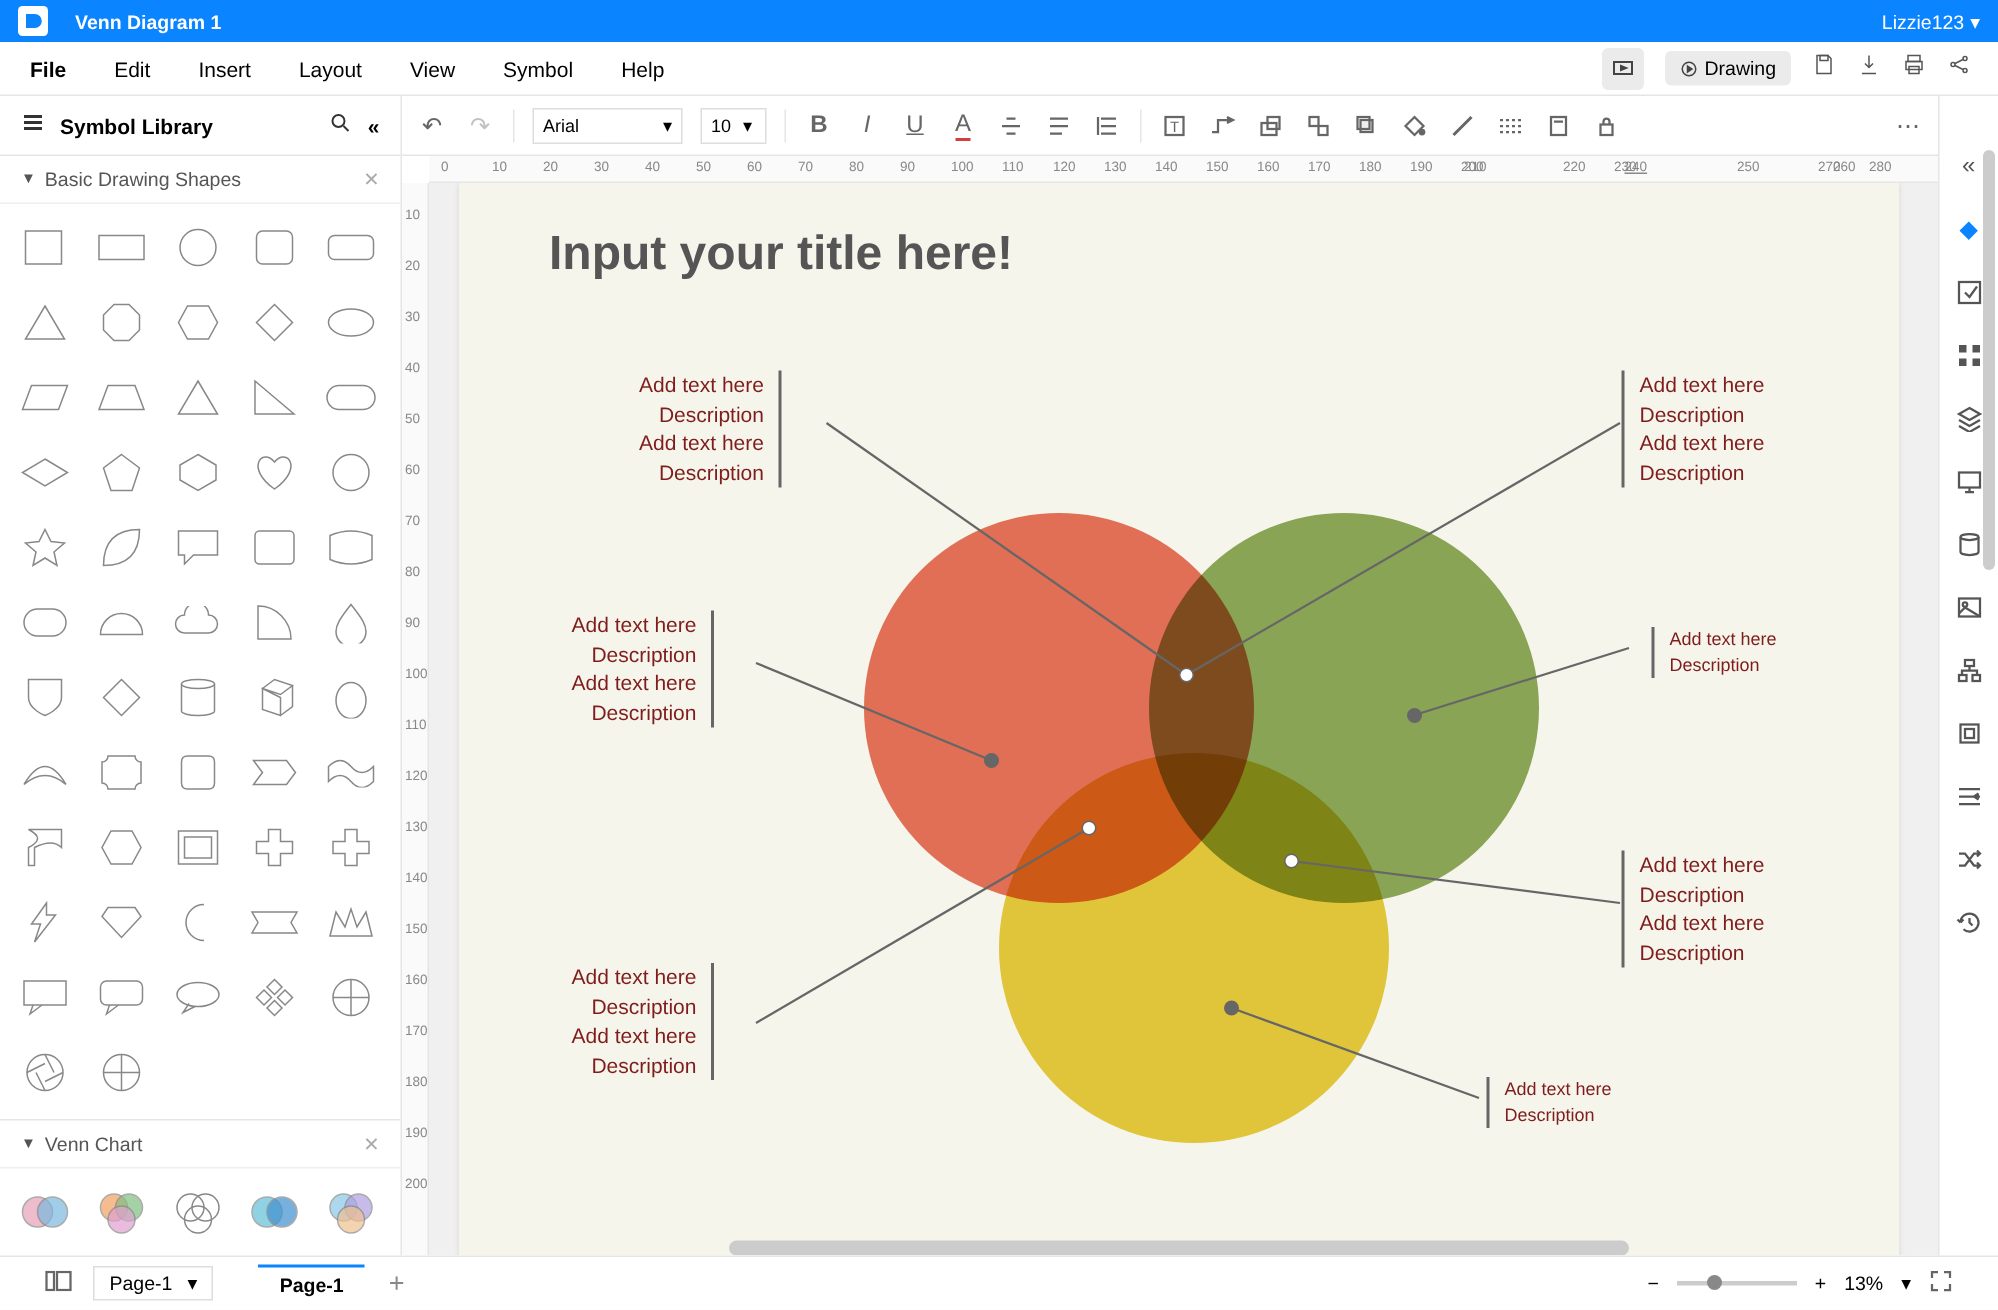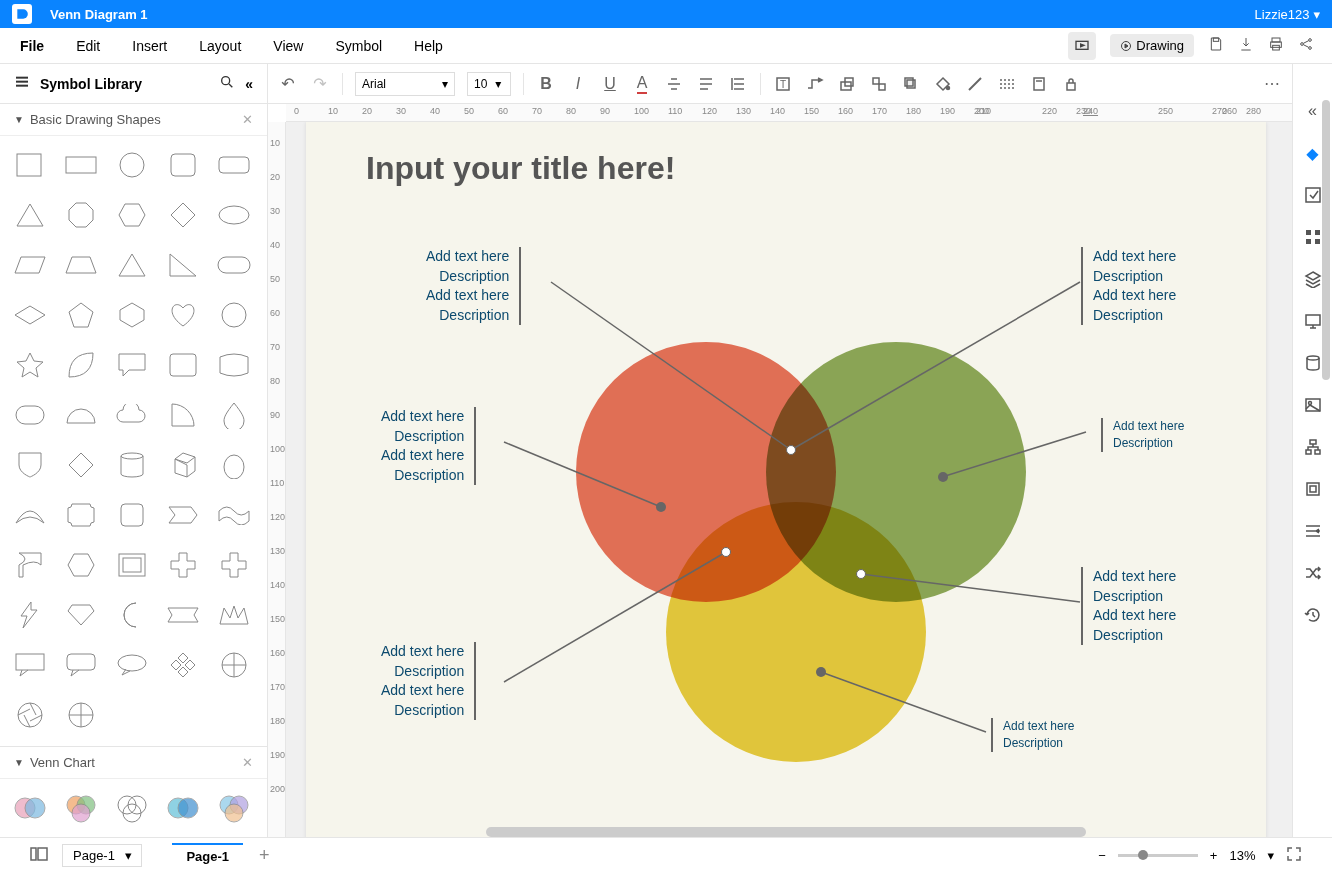--- a/index.html
+++ b/index.html
@@ -56,21 +56,21 @@
 .canvas-body { flex:1; position:relative; display:flex; }
 .page { background: #f6f5ec; margin: 0 0 0 20px; width: 960px; height: 720px; position: relative; box-shadow: 0 0 4px rgba(0,0,0,0.1); }
 .page-title { position: absolute; left: 24px; top: 28px; font-size: 32px; font-weight: bold; color: #555; margin-left: 36px; }
 
 
 .venn { position: absolute; border-radius: 50%; mix-blend-mode: multiply; }
 .v-red { width: 260px; height: 260px; background: #e9735c; left: 270px; top: 220px; }
 .v-green { width: 260px; height: 260px; background: #8fab5c; left: 460px; top: 220px; }
 .v-yellow { width: 260px; height: 260px; background: #e9cd3f; left: 360px; top: 380px; }
 
-.callout { position: absolute; font-size: 14px; color: #0c4a6e; text-align: right; line-height: 1.4; border-right: 2px solid #666; padding-right: 10px; }
+.callout { position: absolute; font-size: 14px; color: #7f1d1d; text-align: right; line-height: 1.4; border-right: 2px solid #666; padding-right: 10px; }
 .callout.right { text-align: left; border-right: none; border-left: 2px solid #666; padding-left: 10px; padding-right: 0; }
 .marker { position: absolute; width: 10px; height: 10px; border-radius: 50%; background: #666; }
 .marker.hollow { background: white; border: 1.5px solid #666; }
 
 .lines { position:absolute; left:0; top:0; width:100%; height:100%; pointer-events:none; }
 
 
 .rpanel { width: 40px; border-left: 1px solid #e5e5e5; display: flex; flex-direction: column; align-items: center; gap: 20px; padding-top: 12px; color: #555; }
 .rpanel .ricon { width: 22px; height: 22px; display: flex; align-items: center; justify-content: center; }
 .rpanel .ricon.active { color: #0a84ff; }

